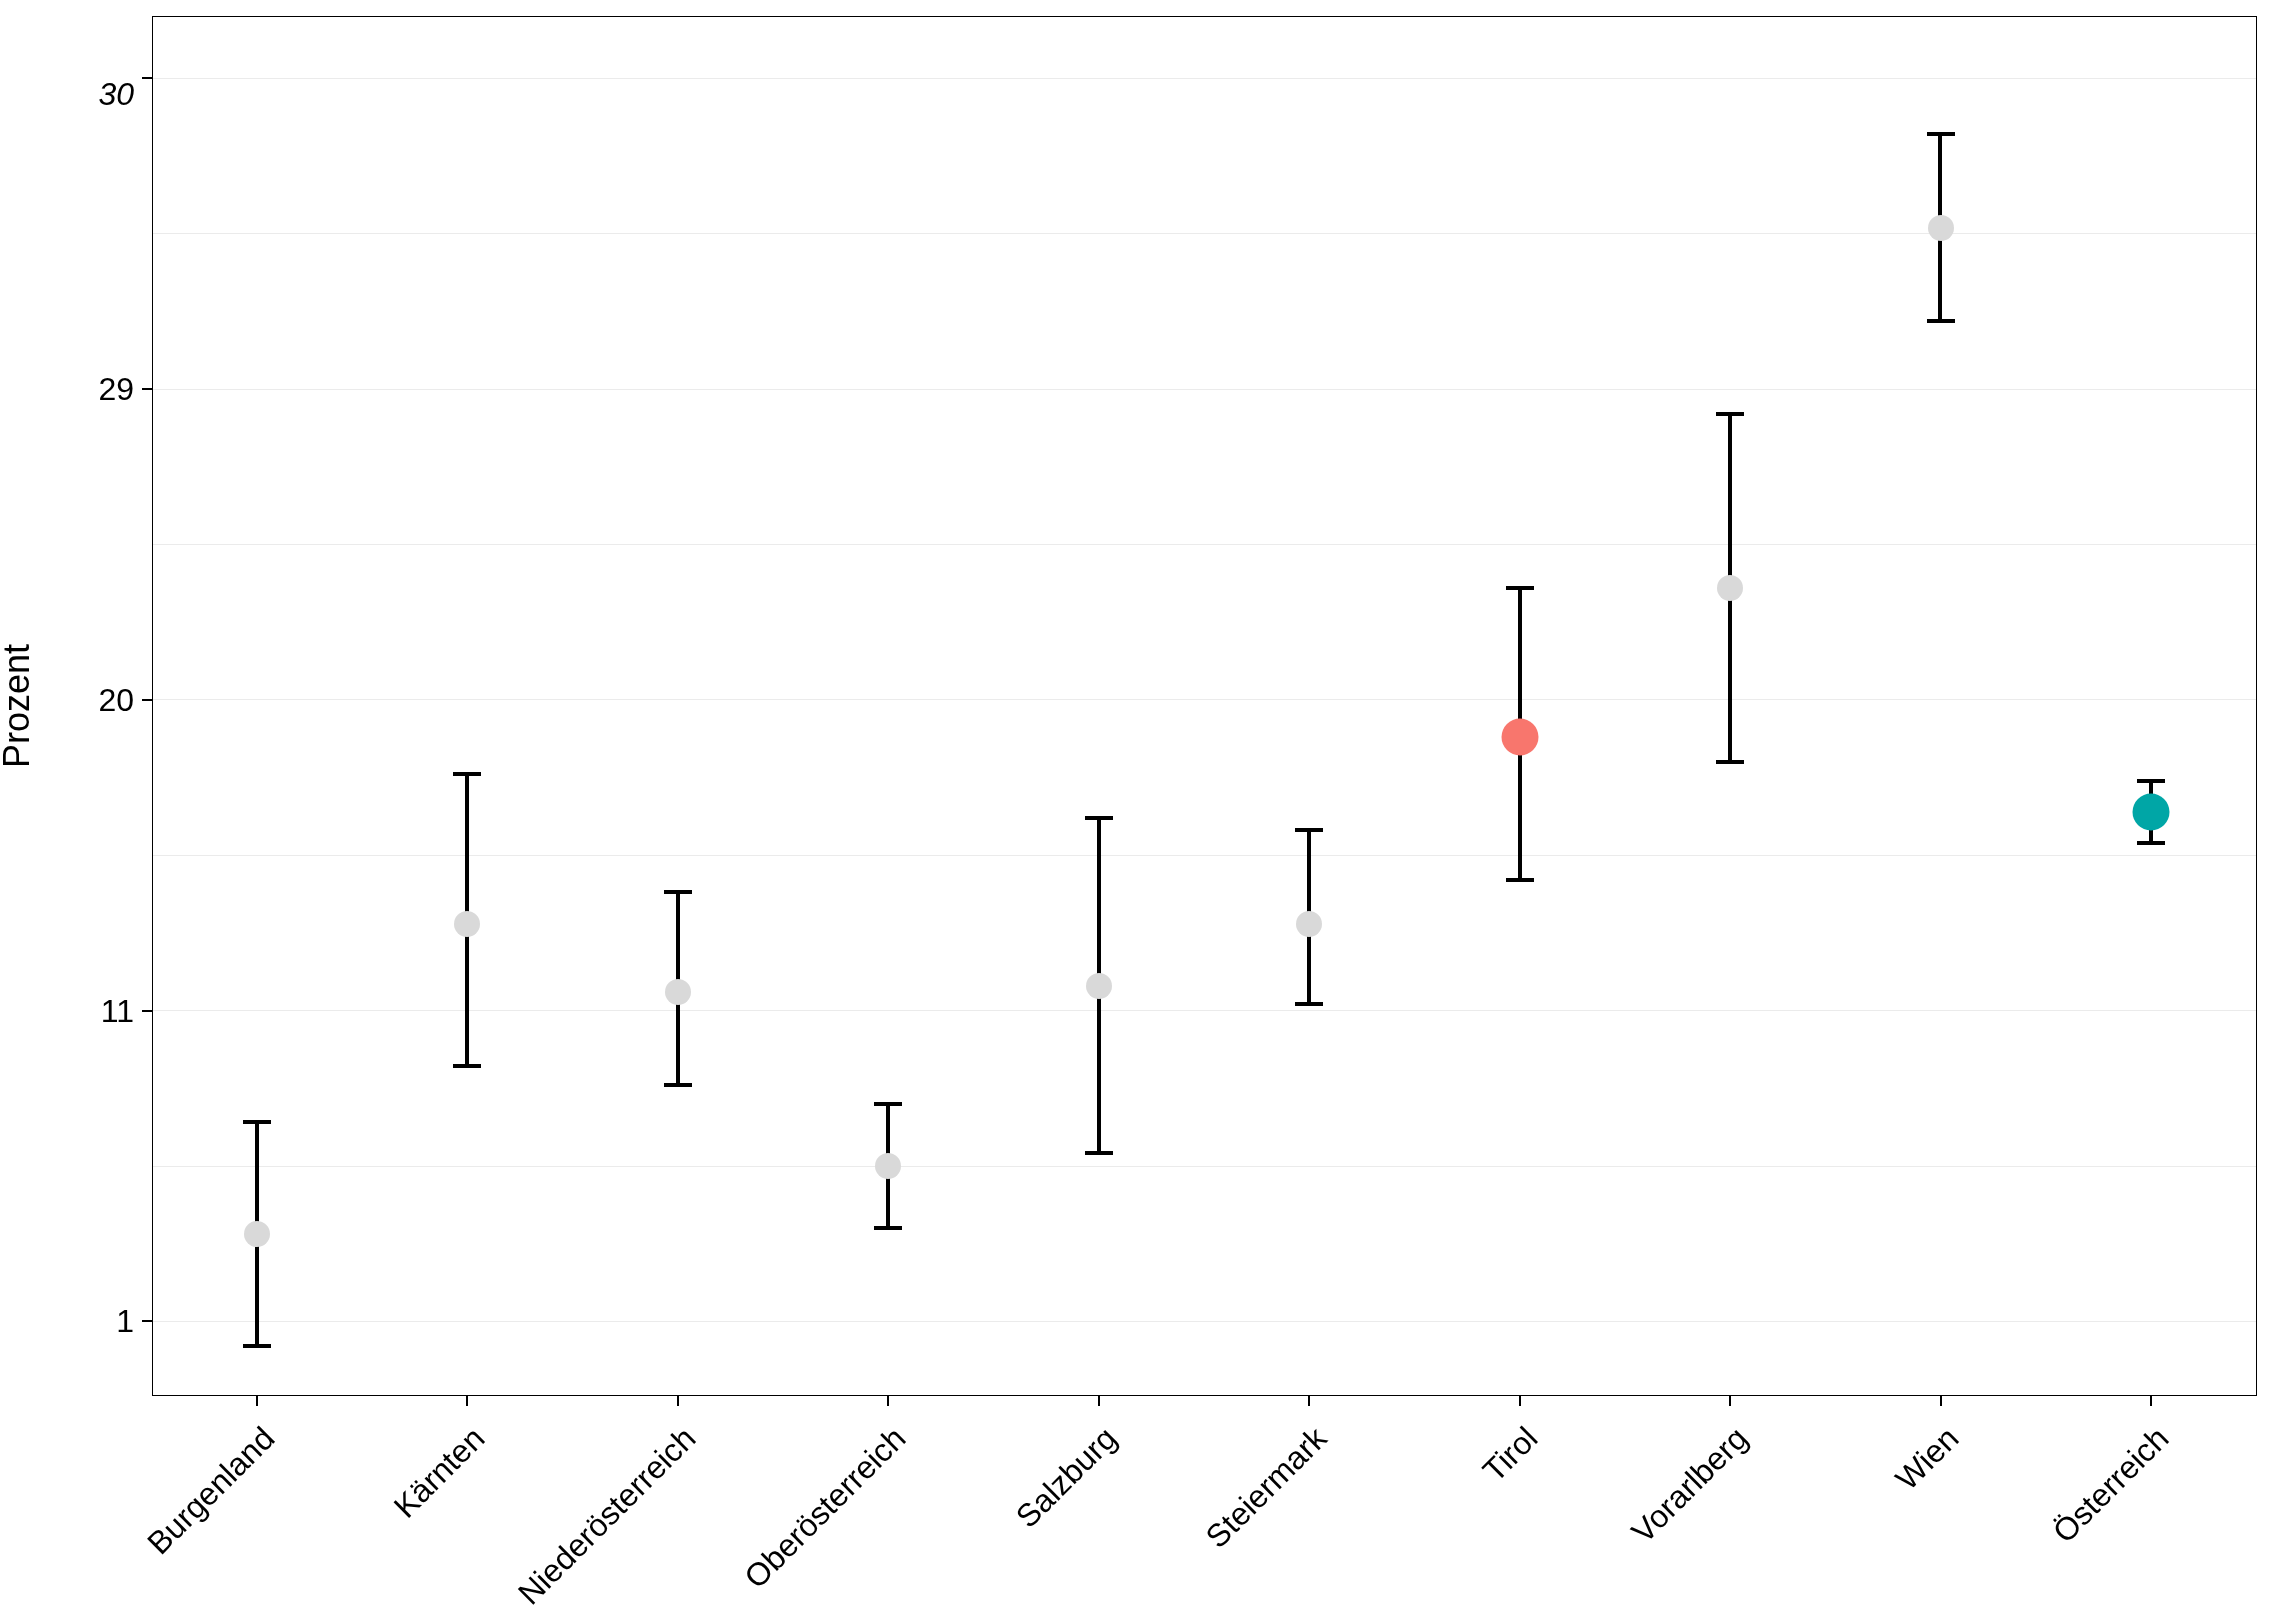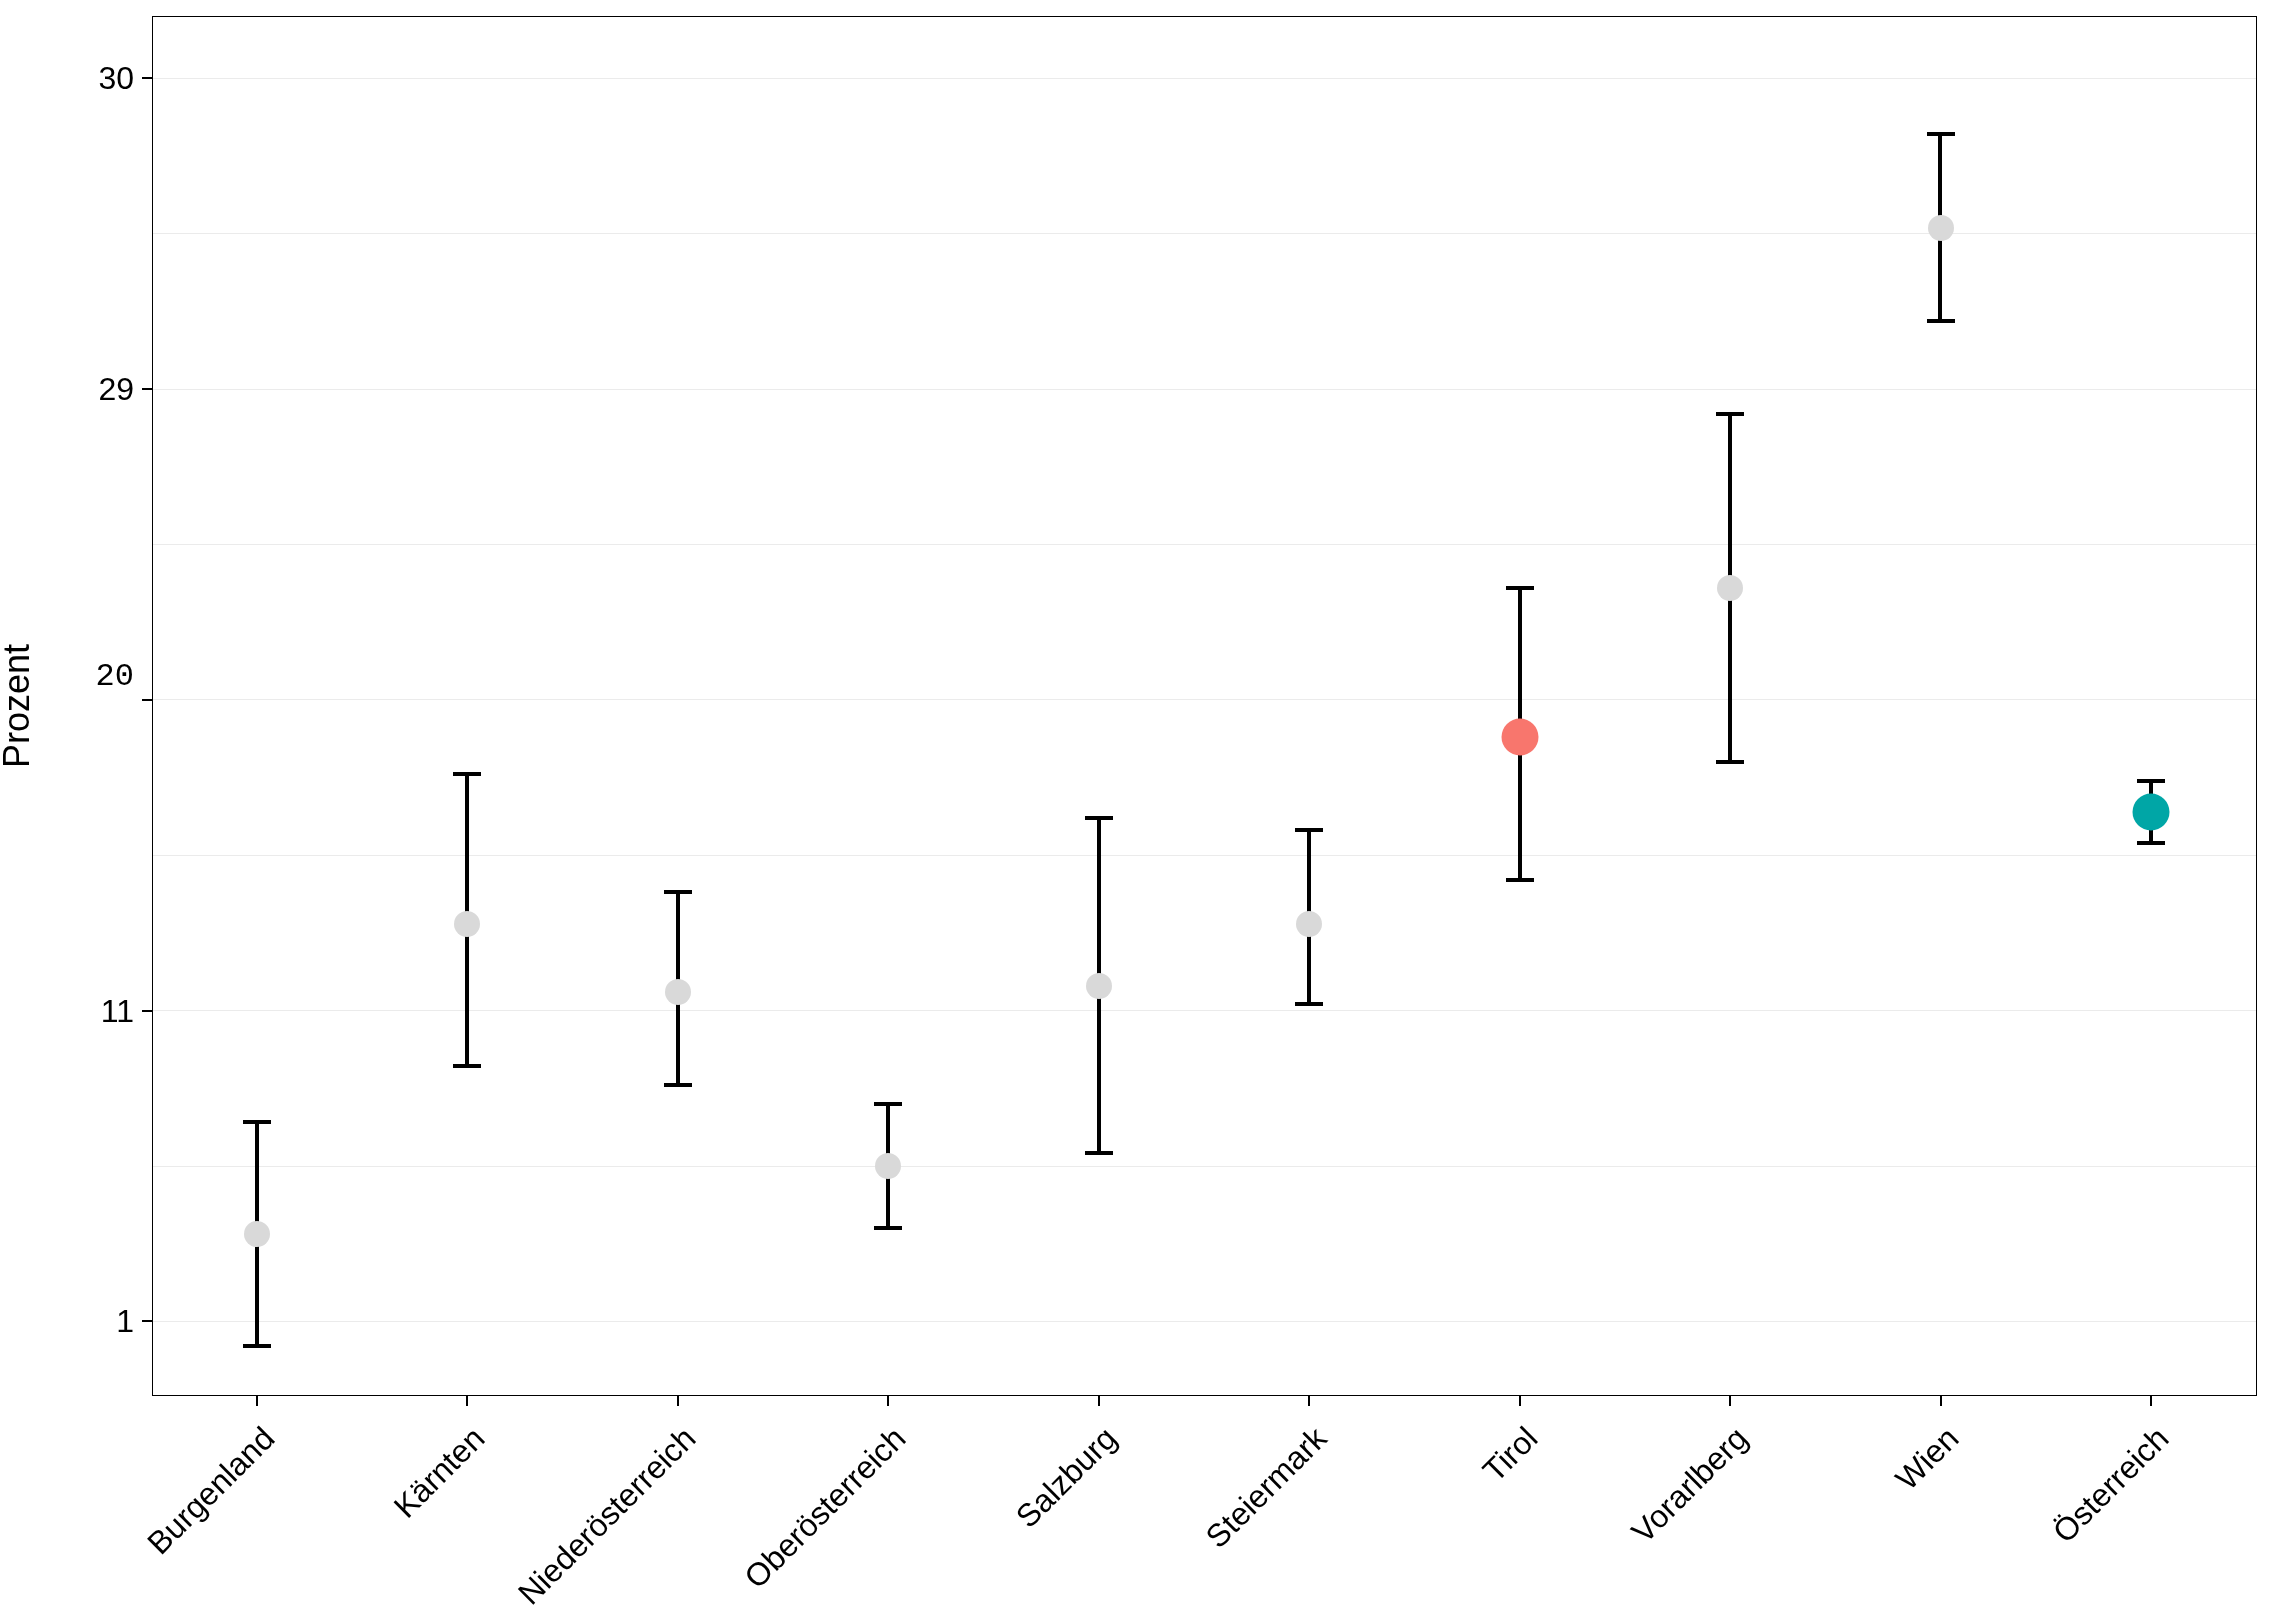--- a/index.html
+++ b/index.html
@@ -83,25 +83,25 @@
       <div class="grid-line-h" style="left: 152px; width: 2105px; top: 389px;"></div>
       <div class="grid-line-h" style="left: 152px; width: 2105px; top: 233px;"></div>
       <div class="grid-line-h" style="left: 152px; width: 2105px; top: 78px;"></div>
     </div>
   <div id="ytick-holder">
       <div class="y-tick-mark" style="left: 142px; top: 1320px; width: 9.7px; height: 2.2px;"></div>
       <div class="y-tick-label" style="left: 134px; top: 1321px;">1</div>
       <div class="y-tick-mark" style="left: 142px; top: 1010px; width: 9.7px; height: 2.2px;"></div>
       <div class="y-tick-label" style="left: 134px; top: 1011px;">11</div>
       <div class="y-tick-mark" style="left: 142px; top: 699px; width: 9.7px; height: 2.2px;"></div>
-      <div class="y-tick-label" style="left: 134px; top: 676px; font-family: Liberation Mono, monospace;">20</div>
+      <div class="y-tick-label" style="left: 134px; top: 700px;">20</div>
       <div class="y-tick-mark" style="left: 142px; top: 388px; width: 9.7px; height: 2.2px;"></div>
       <div class="y-tick-label" style="left: 134px; top: 389px;">29</div>
       <div class="y-tick-mark" style="left: 142px; top: 77px; width: 9.7px; height: 2.2px;"></div>
-      <div class="y-tick-label" style="left: 134px; top: 78px;">30</div>
+      <div class="y-tick-label" style="left: 134px; top: 94px; font-style: italic;">30</div>
     </div>
   <div id="xtick-holder">
       <div class="x-tick-mark" style="left: 256px; top: 1396px; width: 2.2px; height: 9.7px;"></div>
       <div class="x-tick-label" style="left: 256px; top: 1420px; width: 0px; position: absolute;">
         <span style="display: inline-block; position: absolute; right: 0px; top: 0px;">Burgenland</span>
       </div>
       <div class="x-tick-mark" style="left: 466px; top: 1396px; width: 2.2px; height: 9.7px;"></div>
       <div class="x-tick-label" style="left: 466px; top: 1420px; width: 0px; position: absolute;">
         <span style="display: inline-block; position: absolute; right: 0px; top: 0px;">Kärnten</span>
       </div>

